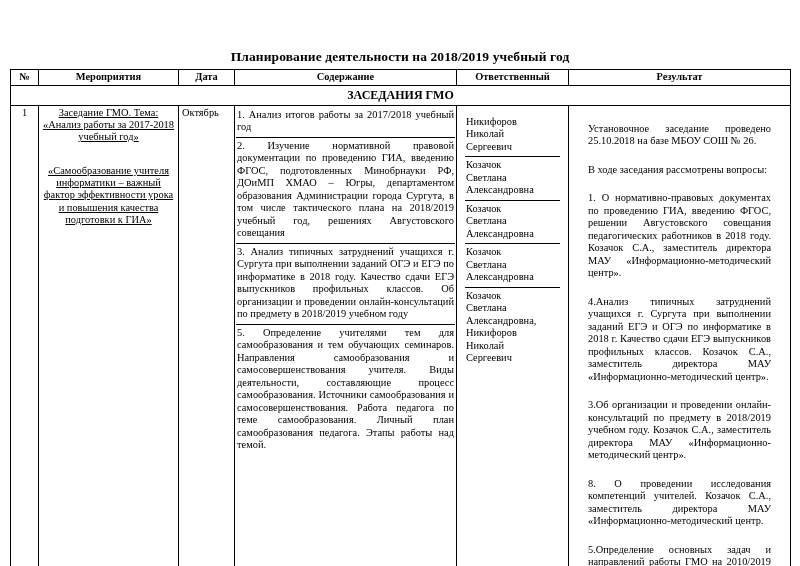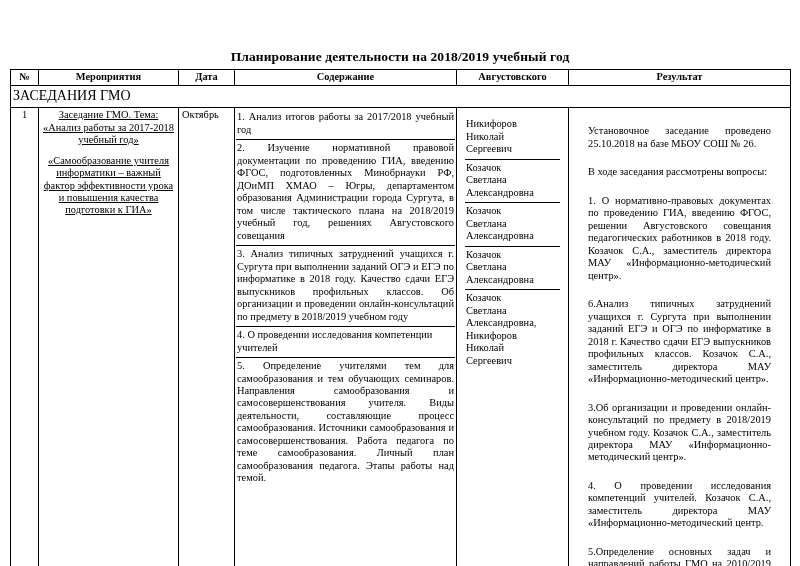--- a/index.html
+++ b/index.html
@@ -46,22 +46,23 @@
     line-height: 1.18;
   }
   thead th {
     text-align: center;
     font-weight: bold;
     font-size: 11.2px;
     vertical-align: middle;
     padding: 2px 2px 3px 2px;
   }
   tr.section-row td {
-    font-weight: normal;
-    font-size: 14px;
+    text-align: center;
+    font-weight: bold;
+    font-size: 12px;
     padding: 2px 2px 3px 2px;
   }
   
   col.c-num      { width: 28px; }
   col.c-event    { width: 140px; }
   col.c-date     { width: 56px; }
   col.c-content  { width: 222px; }
   col.c-resp     { width: 112px; }
   col.c-result   { width: 222px; }
 
@@ -69,21 +70,21 @@
     text-align: center;
     padding-top: 3px;
   }
   .cell-event {
     text-align: center;
     padding-top: 3px;
     line-height: 1.22;
     text-decoration: underline;
   }
   .cell-event p { margin: 0; }
-  .cell-event p.gap { margin-top: 9px; }
+  .cell-event p.gap { margin-top: 21px; }
   .cell-date {
     text-align: left;
     padding-top: 3px;
     padding-left: 4px;
   }
   .cell-resp {
     text-align: center;
     padding-top: 3px;
     line-height: 1.22;
   }
@@ -135,21 +136,21 @@
       <col class="c-resp">
       <col class="c-result">
     </colgroup>
 
     <thead>
       <tr>
         <th>№</th>
         <th>Мероприятия</th>
         <th>Дата</th>
         <th>Содержание</th>
-        <th>Августовского</th>
+        <th>Ответственный</th>
         <th>Результат</th>
       </tr>
     </thead>
 
     <tbody>
 
       <tr class="section-row">
         <td colspan="6">ЗАСЕДАНИЯ ГМО</td>
       </tr>
 
@@ -168,23 +169,20 @@
           <table class="sub">
             <tbody>
               <tr>
                 <td>1. Анализ итогов работы за 2017/2018 учебный год</td>
               </tr>
               <tr>
                 <td>2. Изучение нормативной правовой документации по проведению ГИА, введению ФГОС, подготовленных Минобрнауки РФ, ДОиМП ХМАО – Югры, департаментом образования Администрации города Сургута, в том числе тактического плана на 2018/2019 учебный год, решениях Августовского совещания</td>
               </tr>
               <tr>
                 <td>3. Анализ типичных затруднений учащихся г. Сургута при выполнении заданий ОГЭ и ЕГЭ по информатике в 2018 году. Качество сдачи ЕГЭ выпускников профильных классов. Об организации и проведении онлайн-консультаций по предмету в 2018/2019 учебном году</td>
-              </tr>
-              <tr>
-                <td class="nojust">4. О проведении исследования компетенции учителей</td>
               </tr>
               <tr>
                 <td>5. Определение учителями тем для самообразования и тем обучающих семинаров. Направления самообразования и самосовершенствования учителя. Виды деятельности, составляющие процесс самообразования. Источники самообразования и самосовершенствования. Работа педагога по теме самообразования. Личный план самообразования педагога. Этапы работы над темой.</td>
               </tr>
             </tbody>
           </table>
         </td>
 
         <td style="padding:8px;">
           <table class="sub">
@@ -228,23 +226,23 @@
                 </td>
               </tr>
             </tbody>
           </table>
         </td>
 
         <td class="cell-result">
           <p>Установочное заседание проведено 25.10.2018 на базе МБОУ СОШ № 26.</p>
           <p class="nojust">В ходе заседания рассмотрены вопросы:</p>
           <p>1. О нормативно-правовых документах по проведению ГИА, введению ФГОС, решении Августовского совещания педагогических работников в 2018 году. Козачок С.А., заместитель директора МАУ «Информационно-методический центр».</p>
-          <p>6.Анализ типичных затруднений учащихся г. Сургута при выполнении заданий ЕГЭ и ОГЭ по информатике в 2018 г. Качество сдачи ЕГЭ выпускников профильных классов. Козачок С.А., заместитель директора МАУ «Информационно-методический центр».</p>
+          <p>4.Анализ типичных затруднений учащихся г. Сургута при выполнении заданий ЕГЭ и ОГЭ по информатике в 2018 г. Качество сдачи ЕГЭ выпускников профильных классов. Козачок С.А., заместитель директора МАУ «Информационно-методический центр».</p>
           <p>3.Об организации и проведении онлайн-консультаций по предмету в 2018/2019 учебном году. Козачок С.А., заместитель директора МАУ «Информационно-методический центр».</p>
-          <p>4. О проведении исследования компетенций учителей. Козачок С.А., заместитель директора МАУ «Информационно-методический центр.</p>
+          <p>8. О проведении исследования компетенций учителей. Козачок С.А., заместитель директора МАУ «Информационно-методический центр.</p>
           <p>5.Определение основных задач и направлений работы ГМО на 2010/2019 учебный год. Обсуждение и</p>
         </td>
 
       </tr>
     </tbody>
   </table>
 
 </div>
 
 </body></html>

